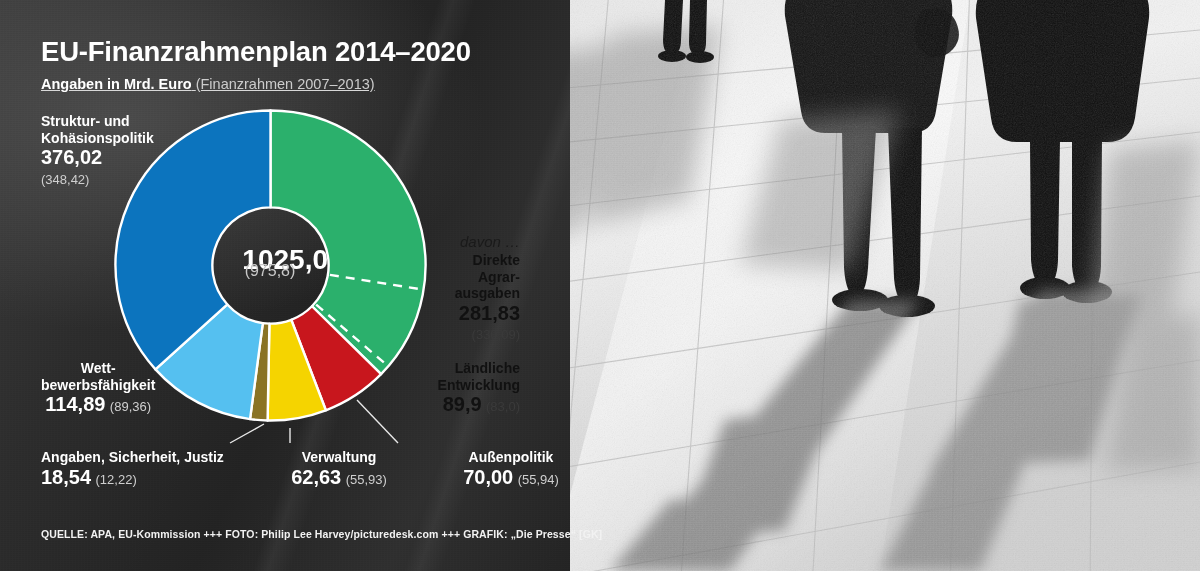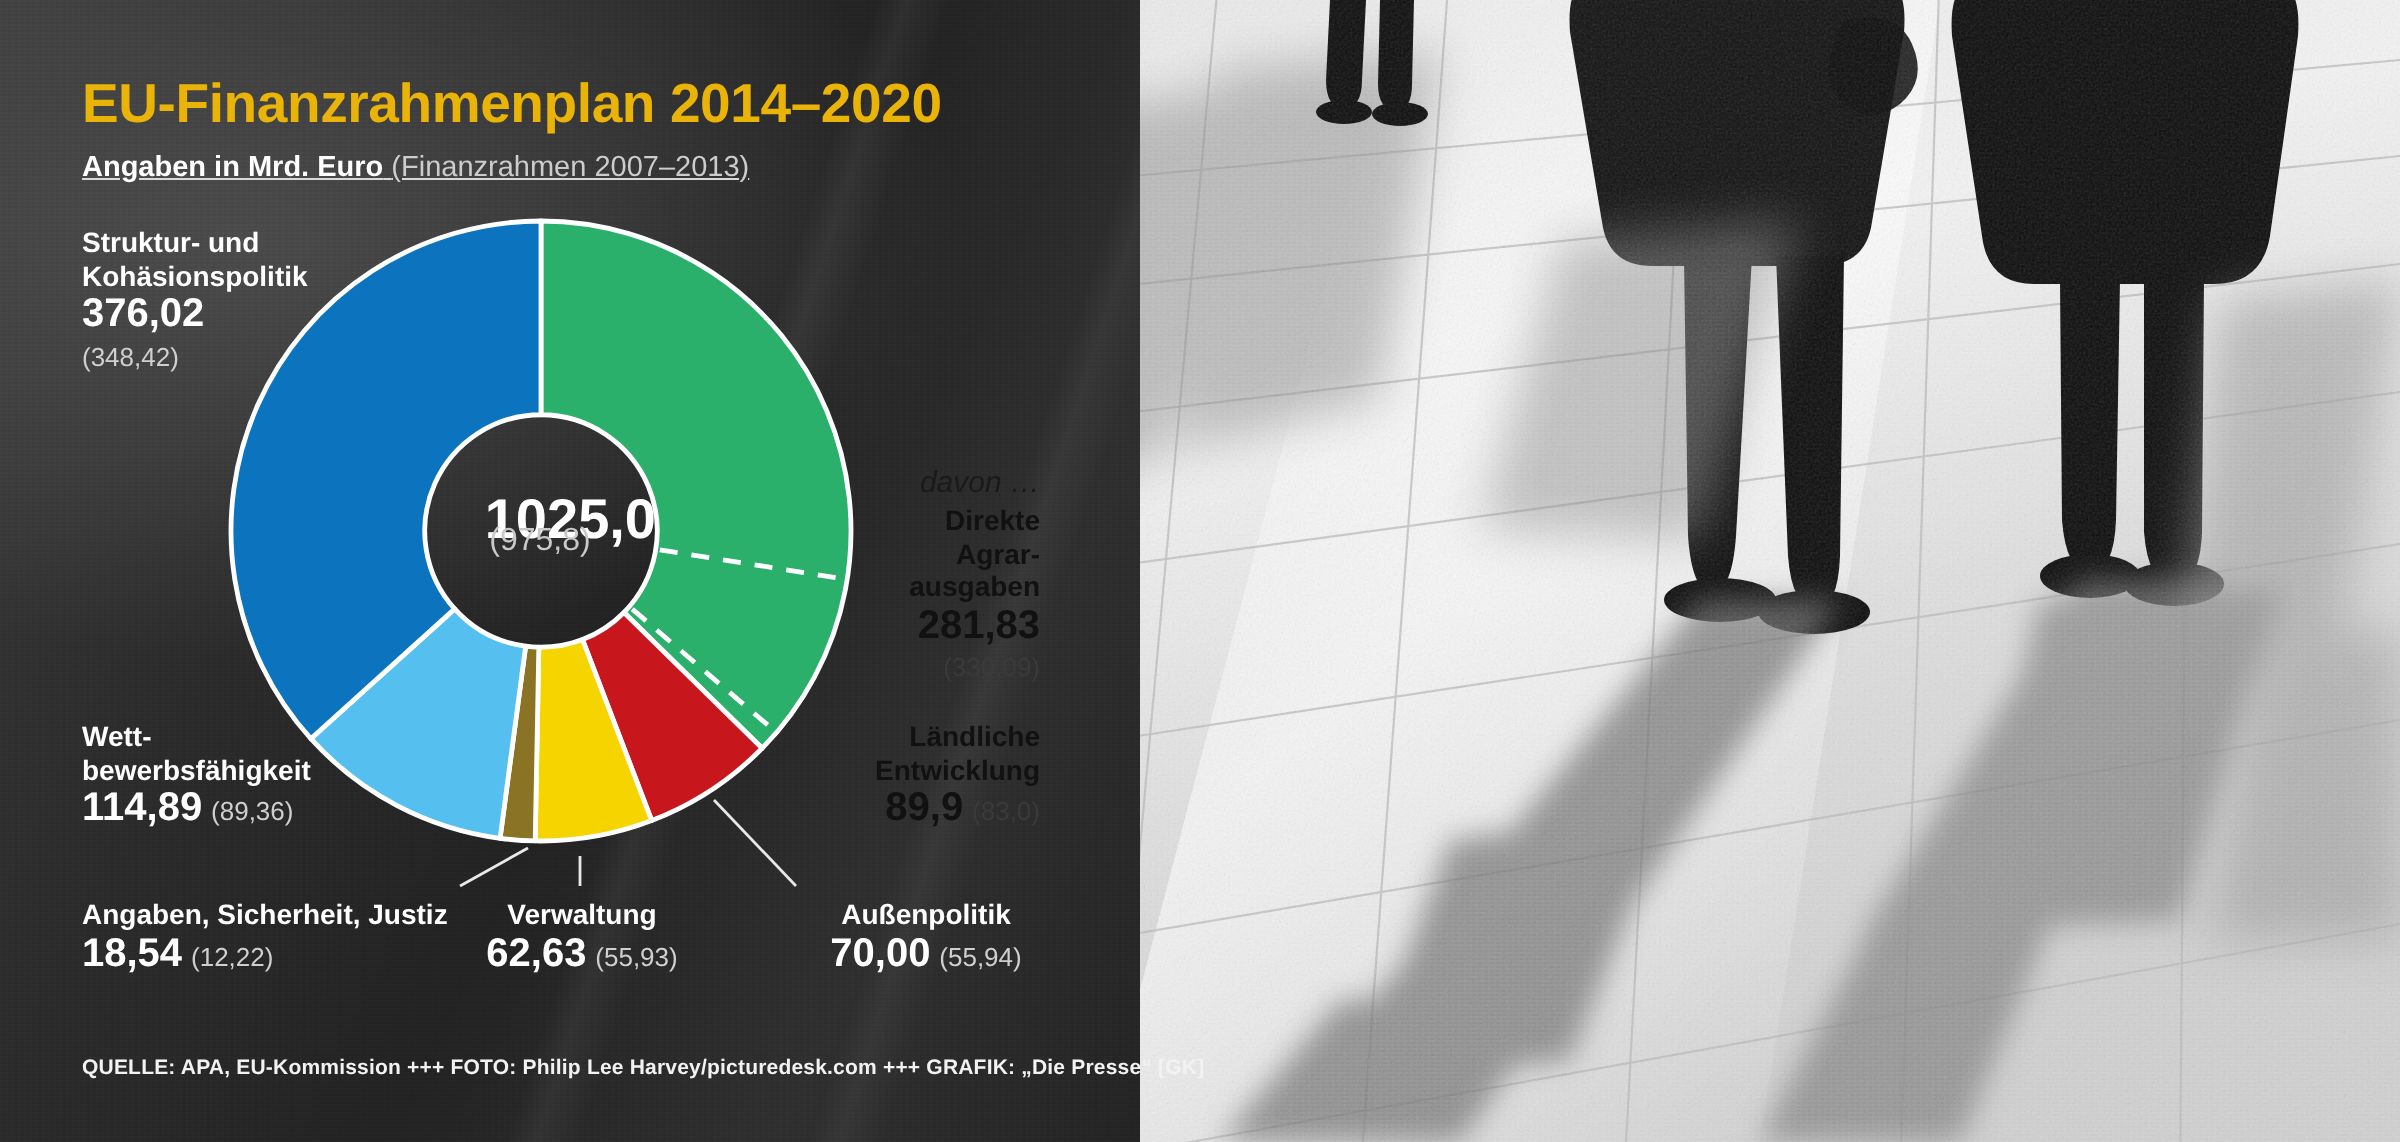--- a/index.html
+++ b/index.html
@@ -35,40 +35,40 @@
   
   #grain{position:absolute;inset:0;opacity:.085;pointer-events:none;
     background-image:
       repeating-linear-gradient(0deg,rgba(255,255,255,.5) 0 1px,rgba(0,0,0,0) 1px 2px),
       repeating-linear-gradient(90deg,rgba(255,255,255,.35) 0 1px,rgba(0,0,0,0) 1px 3px);
     mix-blend-mode:overlay;}
 
   
   #title{
     position:absolute;left:41px;top:36px;
-    color:#eab308;font-size:27.5px;font-weight:bold;letter-spacing:-.2px;
+    color:#ffffff;font-size:27.5px;font-weight:bold;letter-spacing:-.2px;
     white-space:nowrap;
   }
   #subtitle{
     position:absolute;left:41px;top:76px;
     font-size:14.5px;white-space:nowrap;color:#d8d8d8;text-decoration:underline;
   }
   #subtitle .b{color:#ffffff;font-weight:bold;}
   #subtitle .n{color:#cccccc;font-weight:normal;}
 
   
   .lbl{position:absolute;color:#ffffff;line-height:1.18;}
   .lbl .name{font-size:14px;font-weight:bold;display:block;}
   .lbl .val{font-size:20px;font-weight:bold;}
   .lbl .prev{font-size:13px;font-weight:normal;color:#cfcfcf;}
   .lbl.dark{color:#111111;}
   .lbl.dark .prev{color:#3a3a3a;}
   .lbl .davon{font-size:15px;font-style:italic;color:#1a1a1a;display:block;}
   .right{text-align:right;}
-  .center{text-align:center;}
+  .center{text-align:center;margin-left:48px;}
   .left{text-align:left;}
 
   
   #chart{position:absolute;left:108px;top:103px;width:325px;height:325px;}
   #chart svg{display:block;}
 
   
   #center-total{
     position:absolute;left:212px;top:244px;width:116px;text-align:right;
     color:#ffffff;font-size:28px;font-weight:bold;pointer-events:none;
@@ -242,21 +242,21 @@
     <span class="prev">(330,09)</span>
   </div>
 
   <div class="lbl dark right" style="left:390px;top:360px;width:130px;">
     <span class="name">Ländliche</span>
     <span class="name">Entwicklung</span>
     <span class="val">89,9</span>
     <span class="prev">(83,0)</span>
   </div>
 
-  <div class="lbl left" style="left:41px;top:360px;">
+  <div class="lbl left" style="left:41px;top:360px;text-align:center;">
     <span class="name">Wett-</span>
     <span class="name">bewerbsfähigkeit</span>
     <span class="val">114,89</span>
     <span class="prev">(89,36)</span>
   </div>
 
   <div class="lbl left" style="left:41px;top:449px;">
     <span class="name">Angaben, Sicherheit, Justiz</span>
     <span class="val">18,54</span>
     <span class="prev">(12,22)</span>

